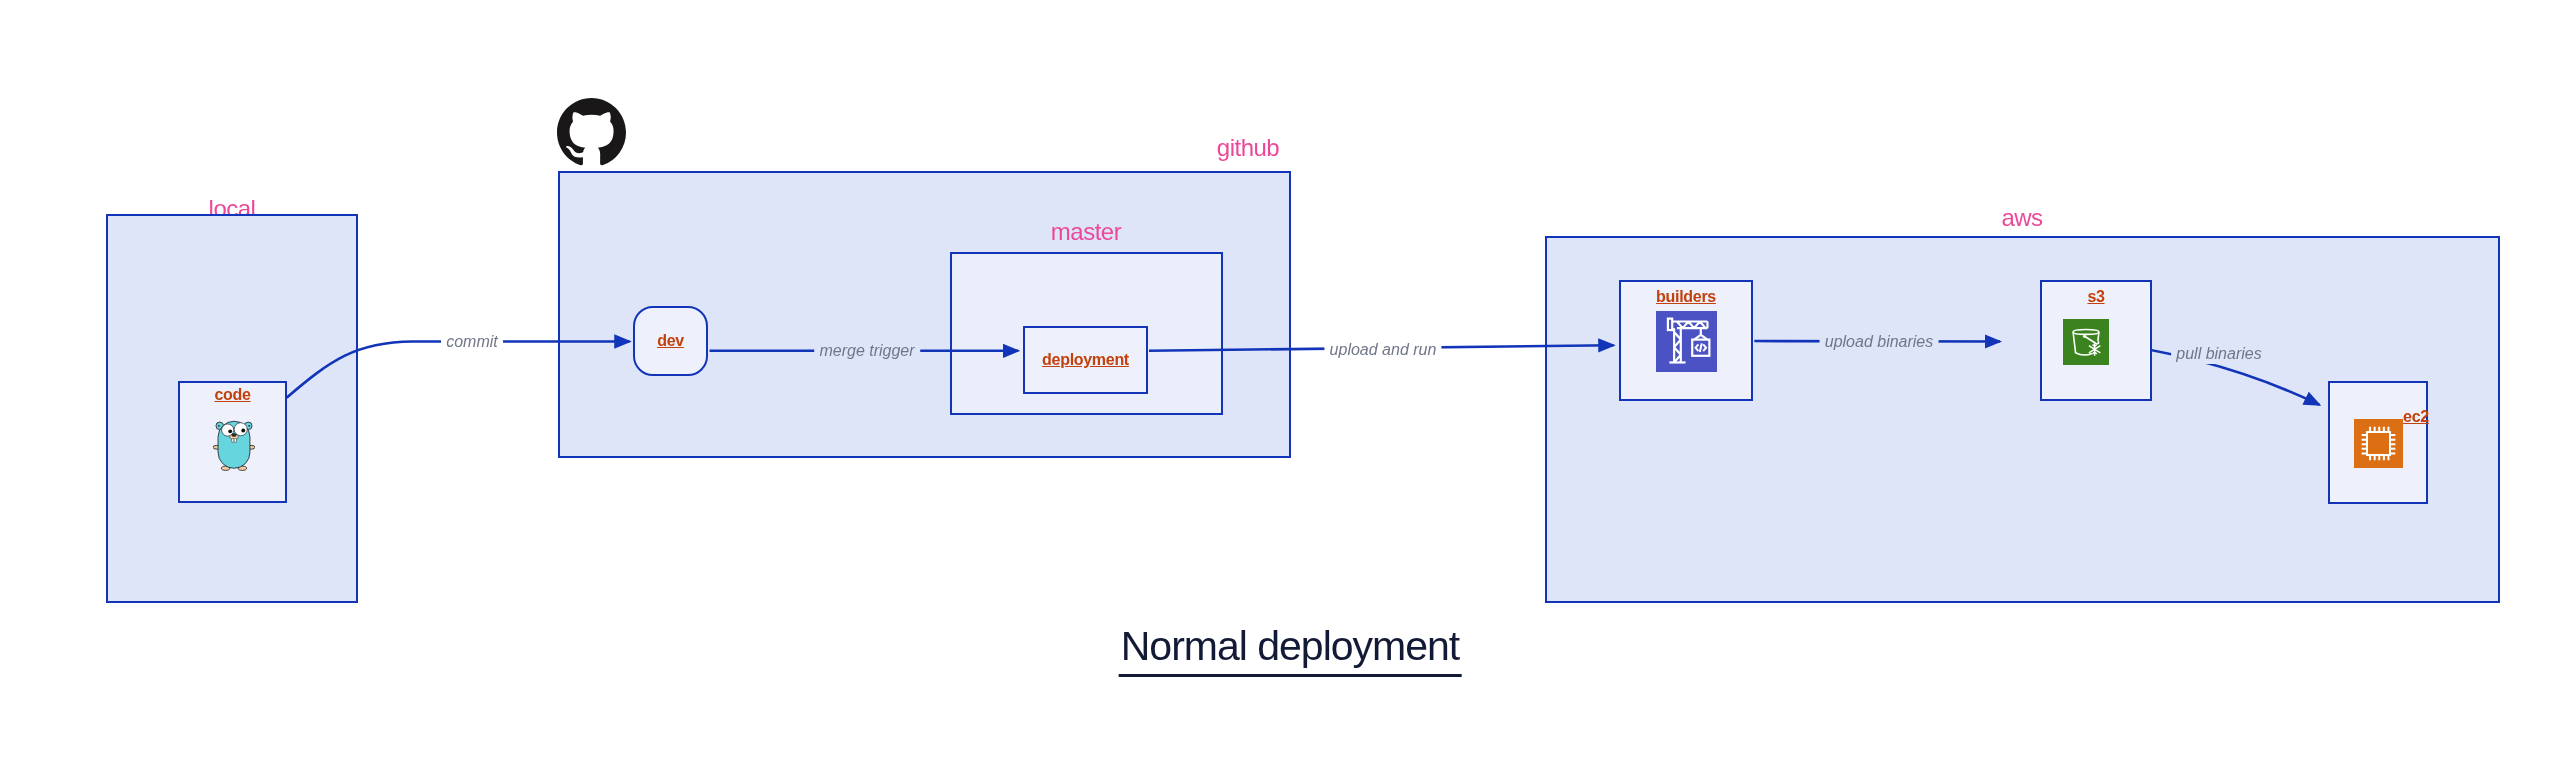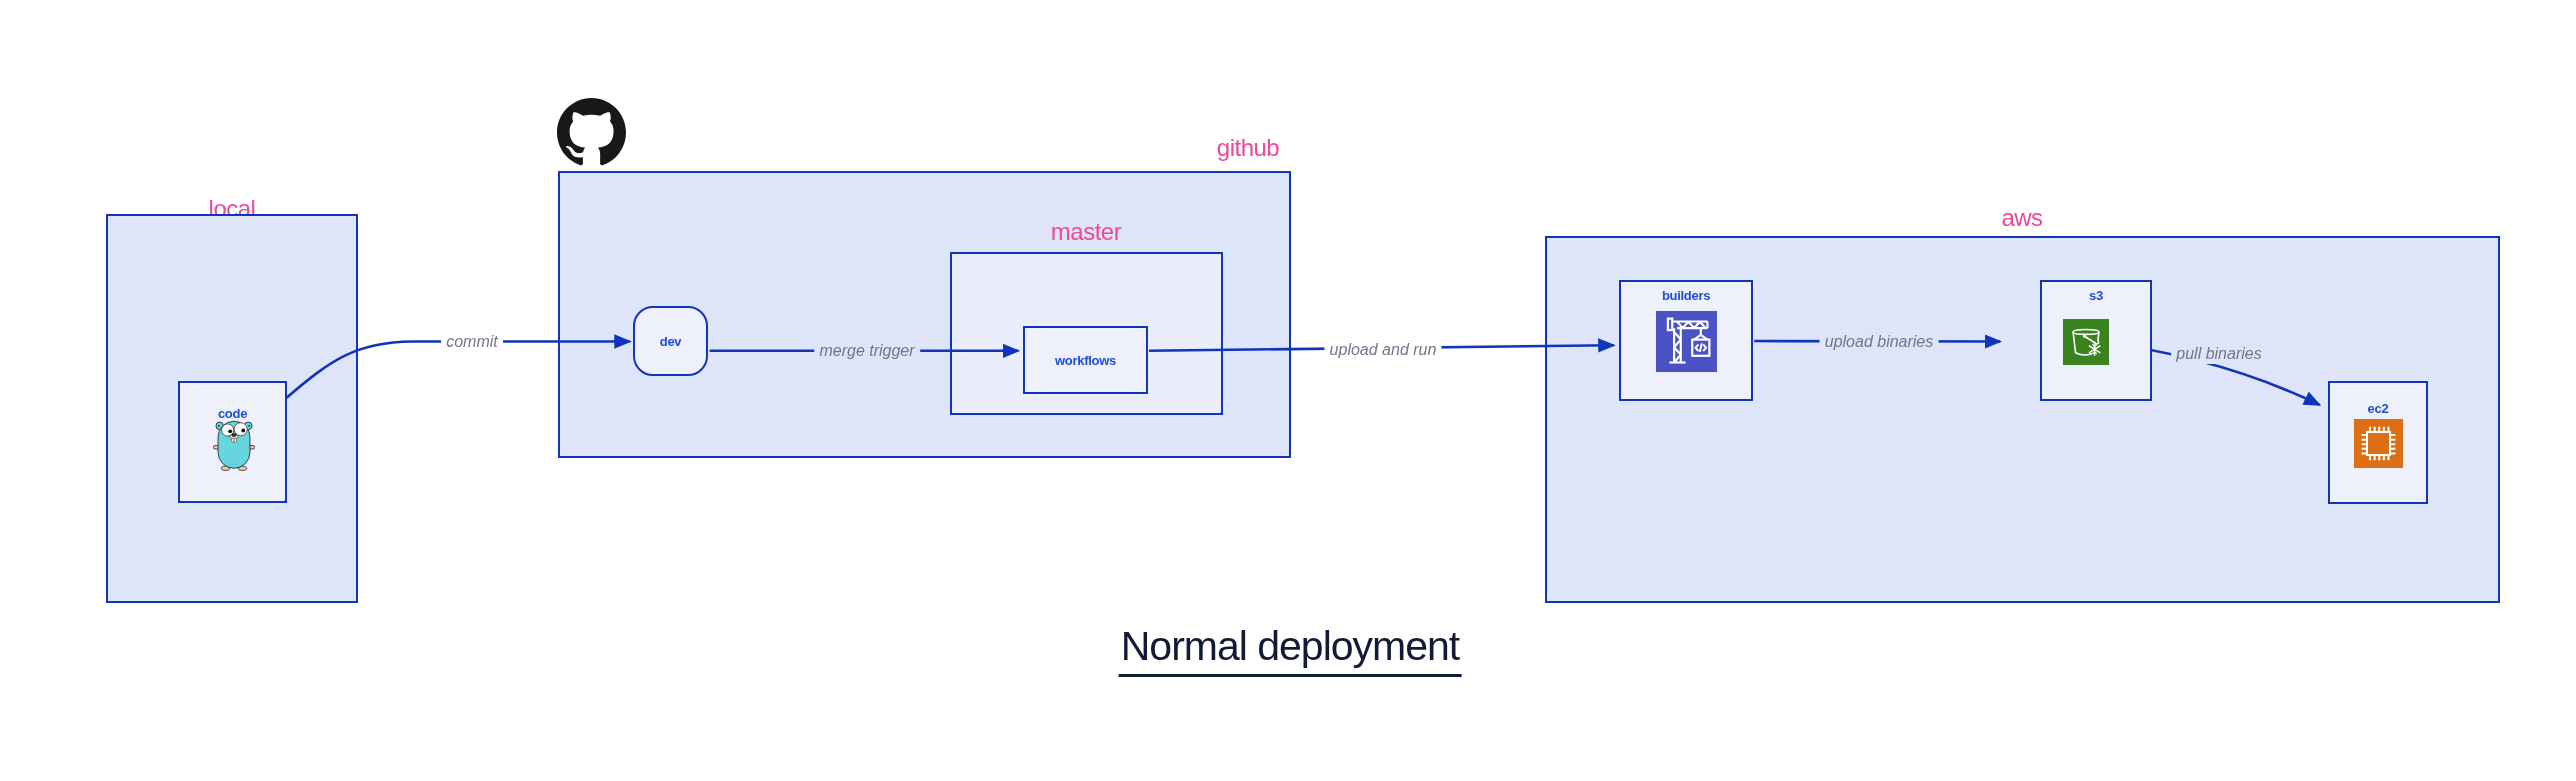--- a/index.html
+++ b/index.html
@@ -10,21 +10,21 @@
   .box{position:absolute;border:2.6px solid #1134b8;box-sizing:border-box;}
   .container-box{background:#dfe5f9;}
   .subgroup-box{background:#eaeefb;}
   .node-box{background:#eef1fb;}
   .group-label{
     position:absolute;transform:translateX(-50%);
     font-size:24px;letter-spacing:-0.5px;color:#ec4899;white-space:nowrap;
   }
   .node-label{
     position:absolute;width:100%;text-align:center;
-    font-size:13px;font-weight:bold;letter-spacing:-0.3px;color:#1d4ed8;
+    font-size:16px;font-weight:bold;letter-spacing:-0.3px;color:#c2410c;text-decoration:underline;
   }
   .node-label.center{top:50%;transform:translateY(-50%);}
   .edge-label{
     position:absolute;transform:translate(-50%,-50%);
     font-size:16px;font-style:italic;color:#71768a;
     padding:1px 5.2px;white-space:nowrap;z-index:6;
   }
   .edge-label.bg-white{background:#ffffff;}
   .edge-label.bg-fill{background:#dfe5f9;}
   .edges-svg{position:absolute;left:0;top:0;z-index:4;pointer-events:none;}
@@ -73,21 +73,21 @@
     </g>
   </svg>
 
   <div class="edge-label bg-white" style="left:452px;top:342px;margin-left:20px;">commit</div>
   <div class="edge-label bg-fill" style="left:867px;top:351px;">merge trigger</div>
   <div class="edge-label bg-white" style="left:1383px;top:350px;">upload and run</div>
   <div class="edge-label bg-fill" style="left:1879px;top:342px;">upload binaries</div>
   <div class="edge-label bg-fill" style="left:2219px;top:354px;">pull binaries</div>
 
   <div class="box node-box" style="left:178px;top:381px;width:109px;height:122px;">
-    <div class="node-label" style="top:23px;">code</div>
+    <div class="node-label" style="top:3px;">code</div>
     <span class="icon-wrap" style="left:33px;top:29px;">
       <svg width="42" height="63" viewBox="0 0 100 130">
         <g stroke="#23252a" stroke-width="2">
           <circle cx="16" cy="23" r="9" fill="#66d5de"></circle>
             <circle cx="84" cy="23" r="9" fill="#66d5de"></circle>
           <circle cx="14" cy="23" r="2.2" fill="#23252a" stroke="none"></circle>
             <circle cx="86" cy="23" r="2.2" fill="#23252a" stroke="none"></circle>
           <ellipse cx="9" cy="74" rx="9" ry="4.5" fill="#f0caa0"></ellipse>
           <ellipse cx="91" cy="74" rx="9" ry="4.5" fill="#f0caa0"></ellipse>
           <ellipse cx="30" cy="124" rx="10" ry="5" fill="#f0caa0"></ellipse>
@@ -104,21 +104,21 @@
         </g>
       </svg>
     </span>
   </div>
 
   <div class="box node-box" style="left:633px;top:306px;width:75px;height:70px;border-radius:20px;">
     <div class="node-label center">dev</div>
   </div>
 
   <div class="box node-box" style="left:1023px;top:326px;width:125px;height:68px;">
-    <div class="node-label center">workflows</div>
+    <div class="node-label center">deployment</div>
   </div>
 
   <div class="box node-box" style="left:1619px;top:280px;width:134px;height:121px;">
     <div class="node-label" style="top:6.2px;">builders</div>
     <span class="icon-wrap" style="left:35px;top:29px;">
       <svg width="61" height="61" viewBox="0 0 64 64">
         <rect x="0" y="0" width="64" height="64" fill="#4b53c4"></rect>
         <g stroke="#ffffff" stroke-width="2.3" fill="none">
           <rect x="12.5" y="8" width="4.5" height="12"></rect>
           <path d="M17 11 H54 M22 18 H54 M22 11 L28 18 M34 11 L28 18 M34 11 L40 18 M46 11 L40 18 M46 11 L52 18 M54 11 L54 18"></path>
@@ -150,21 +150,21 @@
         </g>
         <g stroke="#ffffff" stroke-width="2" fill="none">
           <path d="M44 33 V51 M36 37 L52 47 M52 37 L36 47"></path>
           <path d="M41 35.5 L44 38 L47 35.5 M41 48.5 L44 46 L47 48.5"></path>
         </g>
       </svg>
     </span>
   </div>
 
   <div class="box node-box" style="left:2328px;top:381px;width:100px;height:123px;">
-    <div class="node-label" style="top:18px;">ec2</div>
+    <div class="node-label" style="top:25px;padding-left:38px;">ec2</div>
     <span class="icon-wrap" style="left:24px;top:36px;">
       <svg width="49" height="49" viewBox="0 0 64 64">
         <rect x="0" y="0" width="64" height="64" fill="#dc6f13"></rect>
         <g stroke="#ffffff" stroke-width="2.6" fill="none">
           <rect x="17" y="17" width="30" height="30"></rect>
           <path d="M21 17 V10 M27 17 V10 M33 17 V10 M39 17 V10 M45 17 V10"></path>
           <path d="M21 54 V47 M27 54 V47 M33 54 V47 M39 54 V47 M45 54 V47"></path>
           <path d="M17 21 H10 M17 27 H10 M17 33 H10 M17 39 H10 M17 45 H10"></path>
           <path d="M54 21 H47 M54 27 H47 M54 33 H47 M54 39 H47 M54 45 H47"></path>
         </g>

